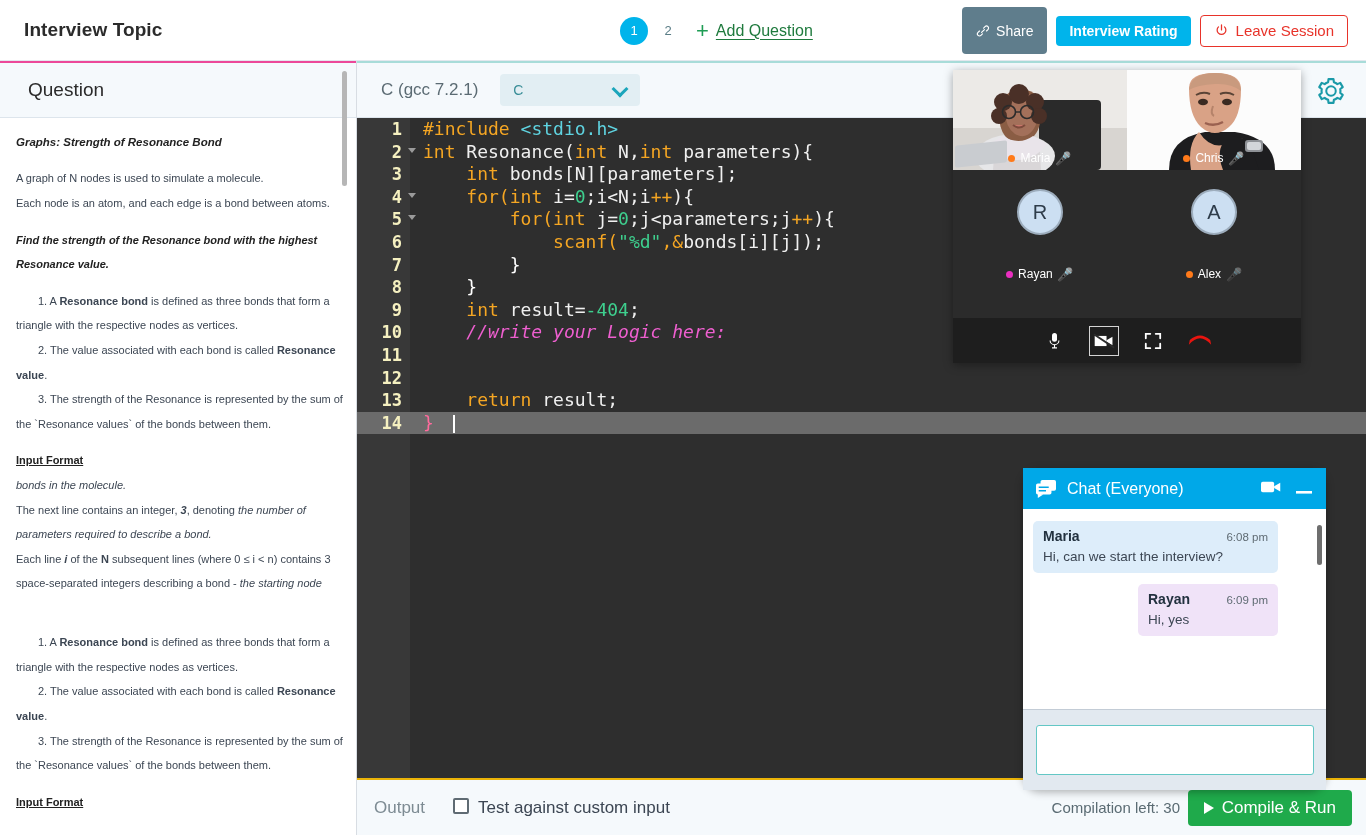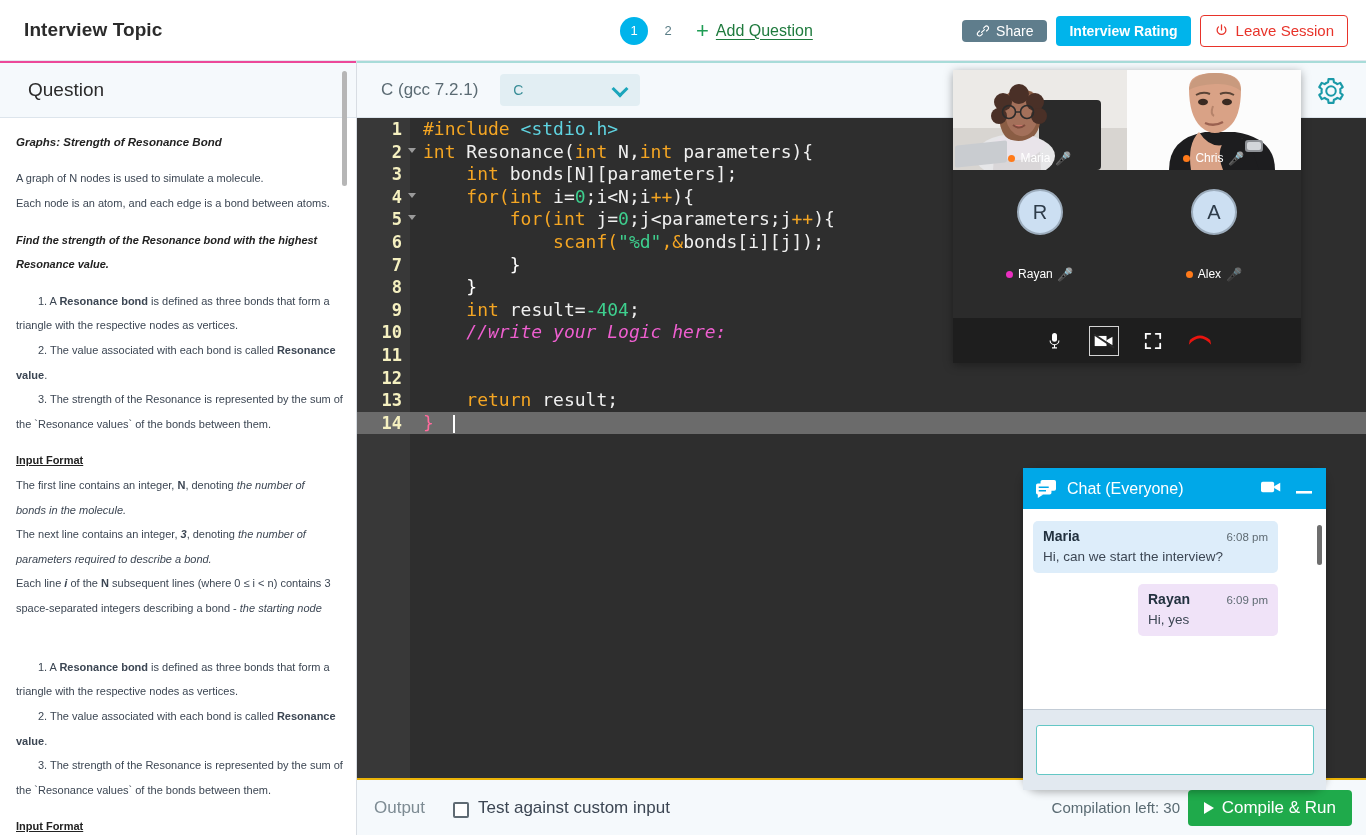--- a/index.html
+++ b/index.html
@@ -45,21 +45,21 @@
     font-size: 16px; color: #1f7a3d; text-decoration: underline;
     text-underline-offset: 3px;
   }
   #header-actions {
     position: absolute; right: 18px; top: 0; height: 61px;
     display: flex; align-items: center; gap: 9px;
   }
   #share-btn {
     display: flex; align-items: center; gap: 6px;
     background: #5f7d8c; color: #fff;
-    border-radius: 4px; height: 22px; padding: 0 14px;
+    border-radius: 4px; height: 47px; padding: 0 14px;
     font-size: 14px; cursor: pointer;
   }
   #rating-btn {
     background: #00b4eb; color: #fff;
     border-radius: 4px; height: 30px; padding: 0 13px;
     font-size: 14px; display: flex; align-items: center;
     font-weight: 600; cursor: pointer;
   }
   #leave-btn {
     display: flex; align-items: center; gap: 7px;
@@ -169,21 +169,21 @@
   .wht  { color: #ffffff; }
 
   
   #bottom-bar {
     position: absolute; left: 357px; top: 778px; width: 1009px; height: 57px;
     background: #f5f9fc; border-top: 2px solid #eab308;
     display: flex; align-items: center;
   }
   #output-label { margin-left: 17px; font-size: 17px; color: #7d8b93; }
   #custom-input-group {
-    margin-left: 28px; display: flex; align-items: flex-end; gap: 9px; cursor: pointer;
+    margin-left: 28px; display: flex; align-items: flex-start; gap: 9px; cursor: pointer;
   }
   #custom-input-box {
     width: 16px; height: 16px; border: 2px solid #5f6b73; border-radius: 2px;
     background: #fff;
   }
   #custom-input-label { font-size: 17px; color: #3c4653; }
   #compilation-left {
     position: absolute; right: 186px; font-size: 15px; color: #5a6b73;
   }
   #compile-run-btn {
@@ -340,23 +340,20 @@
     <p>triangle with the respective nodes as vertices.</p>
     <p>
       <span style="padding-left:22px">2. The value associated with each bond is called </span><b>Resonance</b>
     </p>
     <p><b>value</b><span>.</span></p>
     <p><span style="padding-left:22px">3. The strength of the Resonance is represented by the sum of</span></p>
     <p>the `Resonance values` of the bonds between them.</p>
     <div class="q-spacer"></div>
 
     <p class="q-underline">Input Format</p>
-    <p>
-      <span>The first line contains an integer, </span><b>N</b><span>, denoting </span><i>the number of</i>
-    </p>
     <p><i>bonds in the molecule.</i></p>
     <p>
       <span>The next line contains an integer, </span><b><i>3</i></b><span>, denoting </span><i>the number of</i>
     </p>
     <p><i>parameters required to describe a bond.</i></p>
     <p>
       <span>Each line </span><b><i>i</i></b><span> of the </span><b>N</b><span> subsequent lines (where 0 ≤ i &lt; n) contains 3</span>
     </p>
     <p>
       <span>space-separated integers describing a bond - </span><i>the starting node</i>

